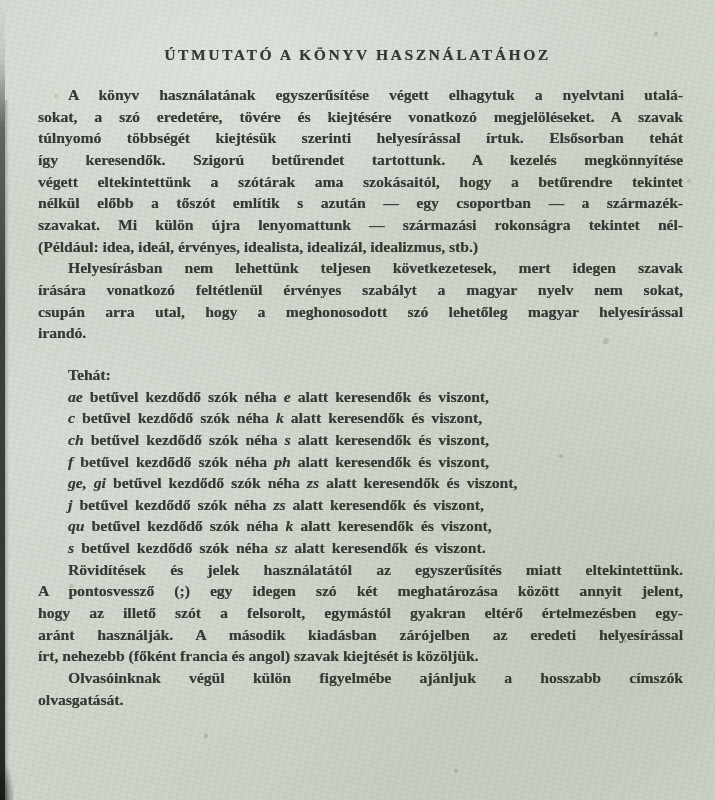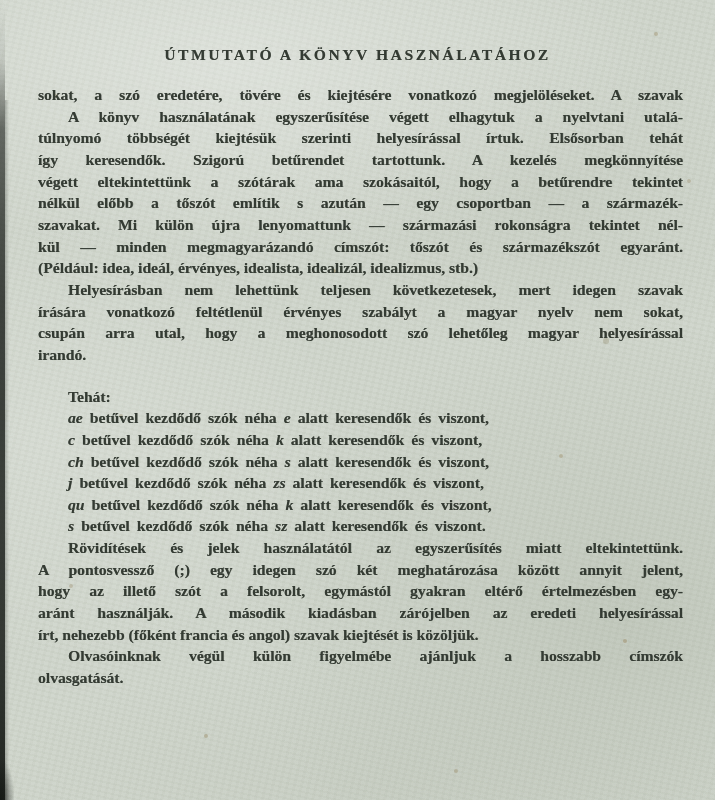--- a/index.html
+++ b/index.html
@@ -81,37 +81,38 @@
 </style>
 </head>
 <body style="--paper: #cfd5cb; --ink: #343b33;">
 
 <div class="paper"></div>
 <div class="specks"></div>
 
 <h1 class="title">ÚTMUTATÓ A KÖNYV HASZNÁLATÁHOZ</h1>
 
 <div class="text-block">
+    <div class="line j ind">A könyv használatának egyszerűsítése végett elhagytuk a nyelvtani utalá-</div>
     <div class="line j">sokat, a szó eredetére, tövére és kiejtésére vonatkozó megjelöléseket. A szavak</div>
-    <div class="line j ind">A könyv használatának egyszerűsítése végett elhagytuk a nyelvtani utalá-</div>
     <div class="line j">túlnyomó többségét kiejtésük szerinti helyesírással írtuk. Elsősorban tehát</div>
     <div class="line j">így keresendők. Szigorú betűrendet tartottunk. A kezelés megkönnyítése</div>
     <div class="line j">végett eltekintettünk a szótárak ama szokásaitól, hogy a betűrendre tekintet</div>
     <div class="line j">nélkül előbb a tőszót említik s azután — egy csoportban — a származék-</div>
     <div class="line j">szavakat. Mi külön újra lenyomattunk — származási rokonságra tekintet nél-</div>
-    <div class="line j">kül — minden megmagyarázandó címszót: tőszót és származékszót egyaránt.</div>
     <div class="line">(Például: idea, ideál, érvényes, idealista, idealizál, idealizmus, stb.)</div>
     <div class="line j ind">Helyesírásban nem lehettünk teljesen következetesek, mert idegen szavak</div>
     <div class="line j">írására vonatkozó feltétlenül érvényes szabályt a magyar nyelv nem sokat,</div>
     <div class="line j">csupán arra utal, hogy a meghonosodott szó lehetőleg magyar helyesírással</div>
     <div class="line">irandó.</div>
     <div class="line ind gap">Tehát:</div>
     <div class="line ind sp"><span class="it">ae</span><span> betűvel kezdődő szók néha </span><span class="it">e</span><span> alatt keresendők és viszont,</span></div>
     <div class="line ind sp"><span class="it">c</span><span> betűvel kezdődő szók néha </span><span class="it">k</span><span> alatt keresendők és viszont,</span></div>
     <div class="line ind sp"><span class="it">ch</span><span> betűvel kezdődő szók néha </span><span class="it">s</span><span> alatt keresendők és viszont,</span></div>
+    <div class="line ind sp"><span class="it">f</span><span> betűvel kezdődő szók néha </span><span class="it">ph</span><span> alatt keresendők és viszont,</span></div>
+    <div class="line ind sp"><span class="it">ge, gi</span><span> betűvel kezdődő szók néha </span><span class="it">zs</span><span> alatt keresendők és viszont,</span></div>
     <div class="line ind sp"><span class="it">j</span><span> betűvel kezdődő szók néha </span><span class="it">zs</span><span> alatt keresendők és viszont,</span></div>
     <div class="line ind sp"><span class="it">qu</span><span> betűvel kezdődő szók néha </span><span class="it">k</span><span> alatt keresendők és viszont,</span></div>
     <div class="line ind sp"><span class="it">s</span><span> betűvel kezdődő szók néha </span><span class="it">sz</span><span> alatt keresendők és viszont.</span></div>
     <div class="line j ind">Rövidítések és jelek használatától az egyszerűsítés miatt eltekintettünk.</div>
     <div class="line j">A pontosvessző (;) egy idegen szó két meghatározása között annyit jelent,</div>
     <div class="line j">hogy az illető szót a felsorolt, egymástól gyakran eltérő értelmezésben egy-</div>
     <div class="line j">aránt használják. A második kiadásban zárójelben az eredeti helyesírással</div>
     <div class="line">írt, nehezebb (főként francia és angol) szavak kiejtését is közöljük.</div>
     <div class="line j ind">Olvasóinknak végül külön figyelmébe ajánljuk a hosszabb címszók</div>
     <div class="line">olvasgatását.</div>

